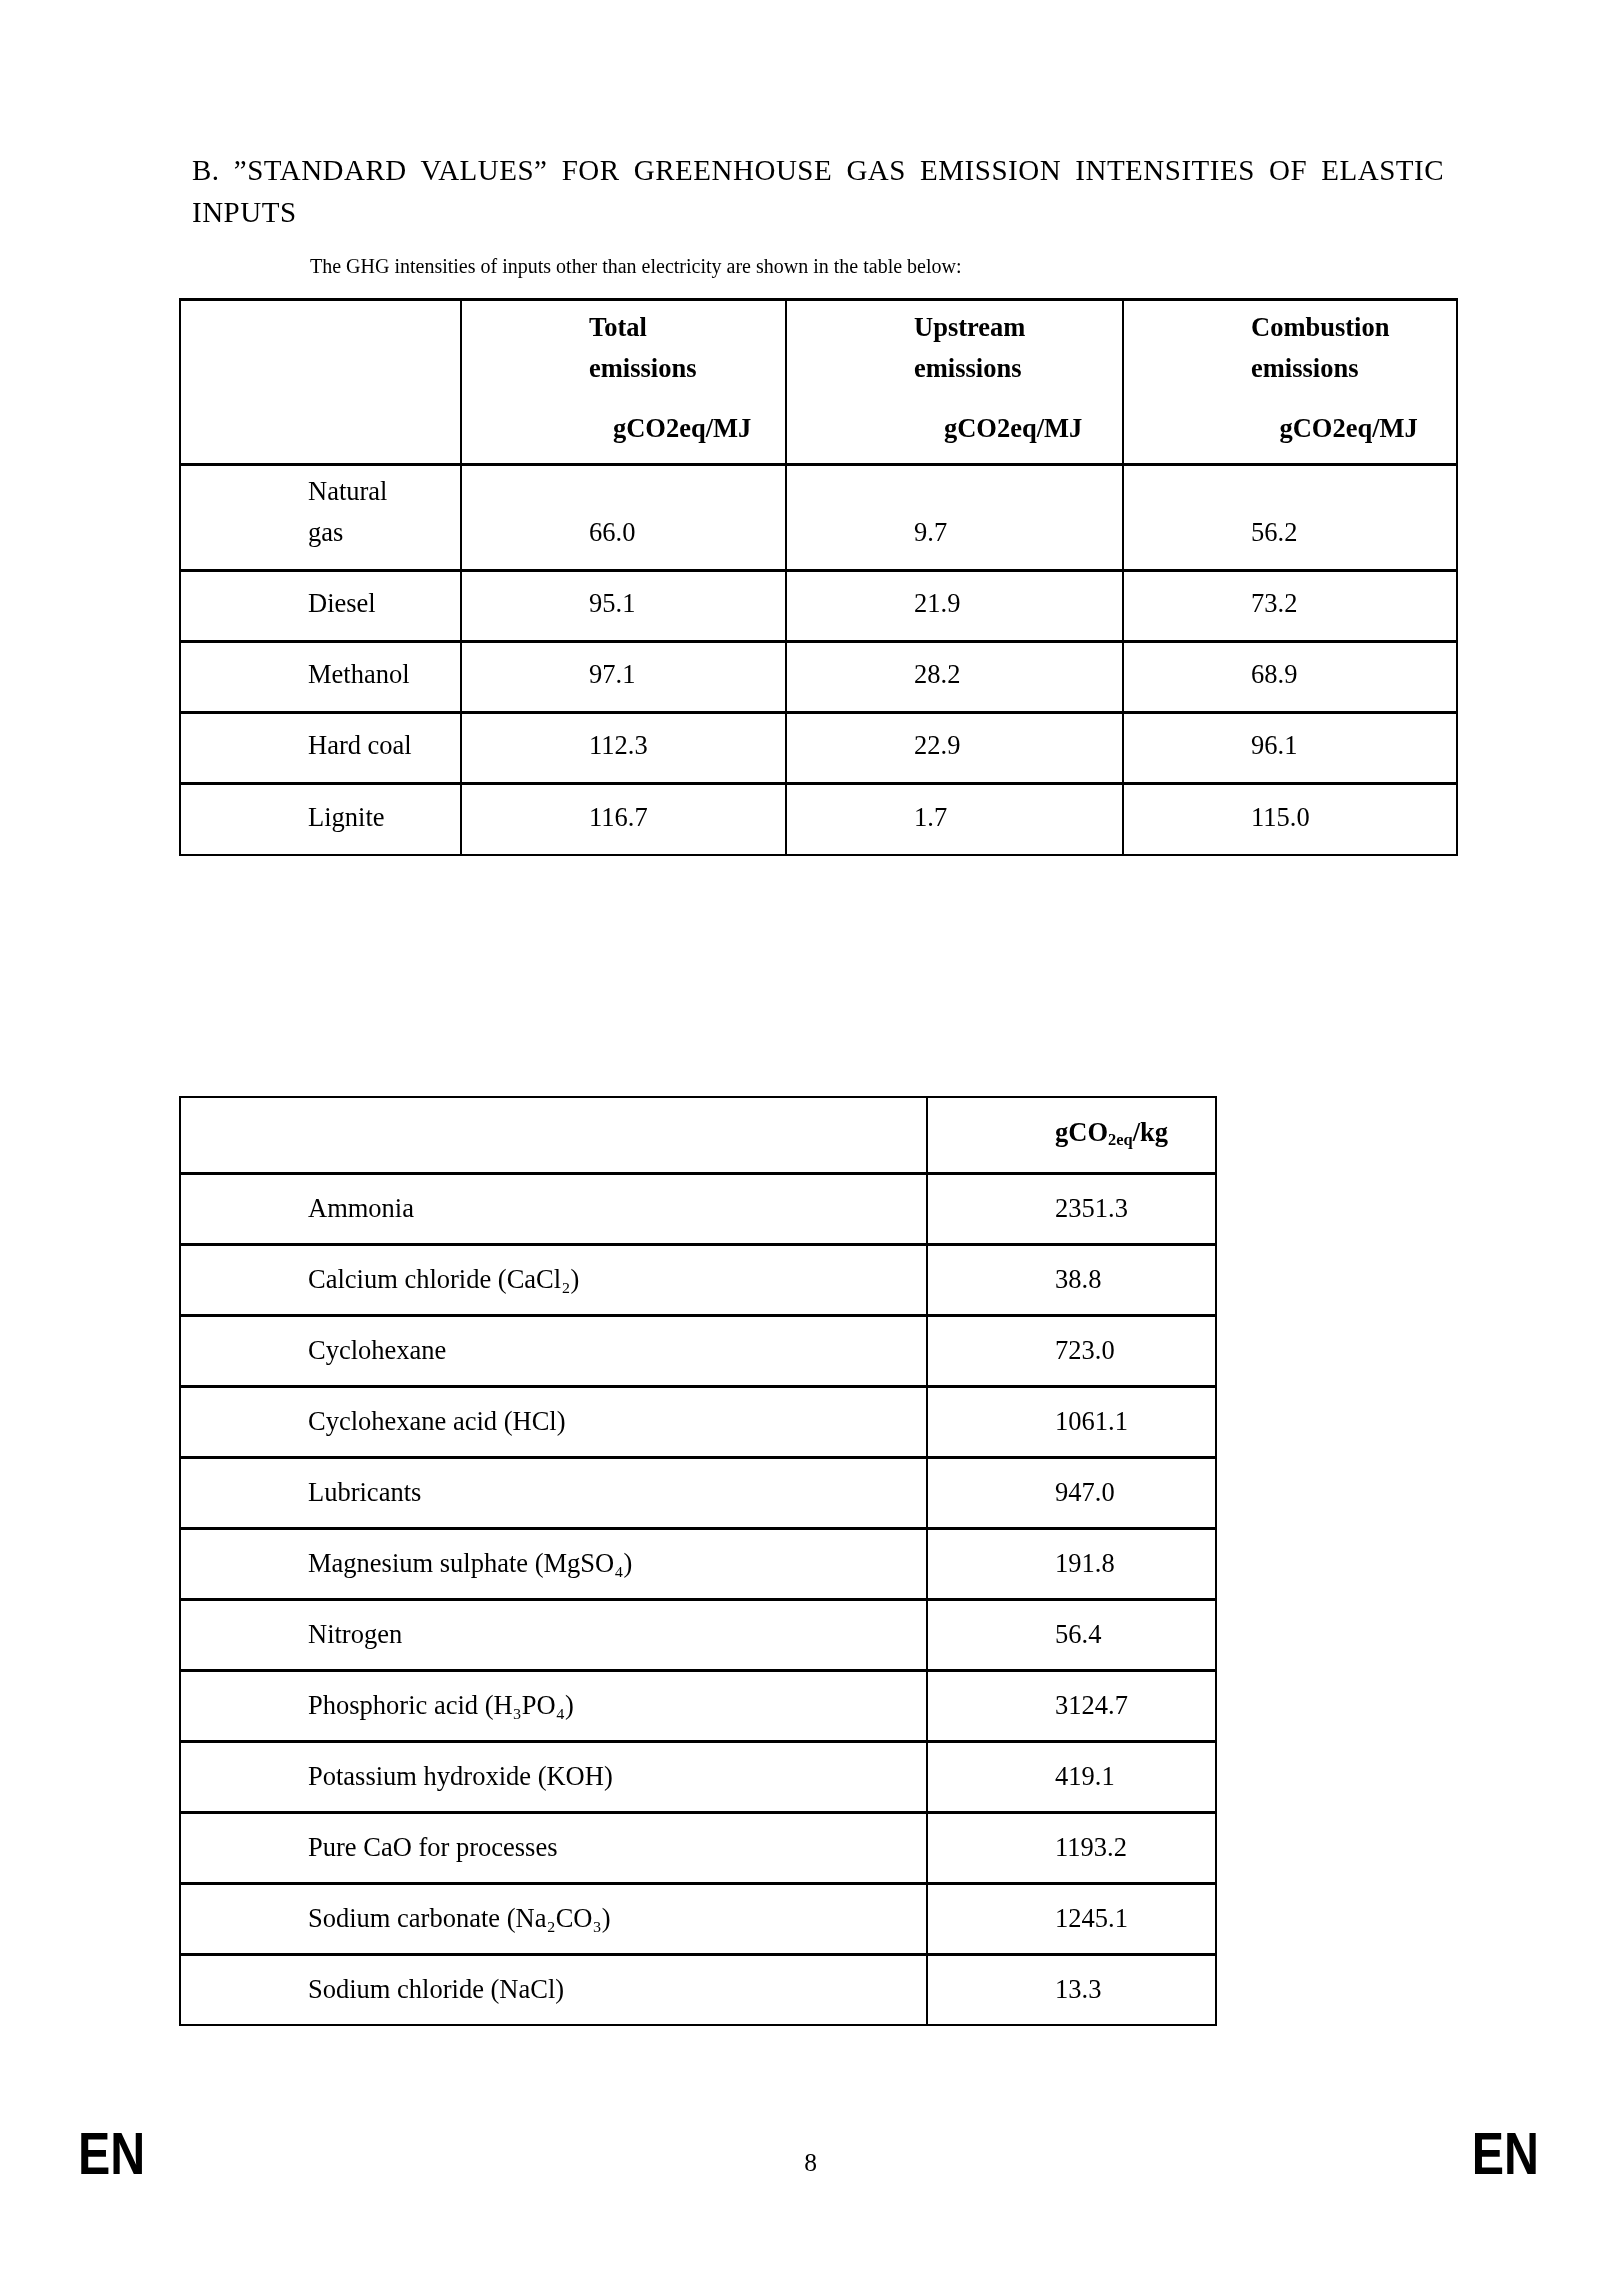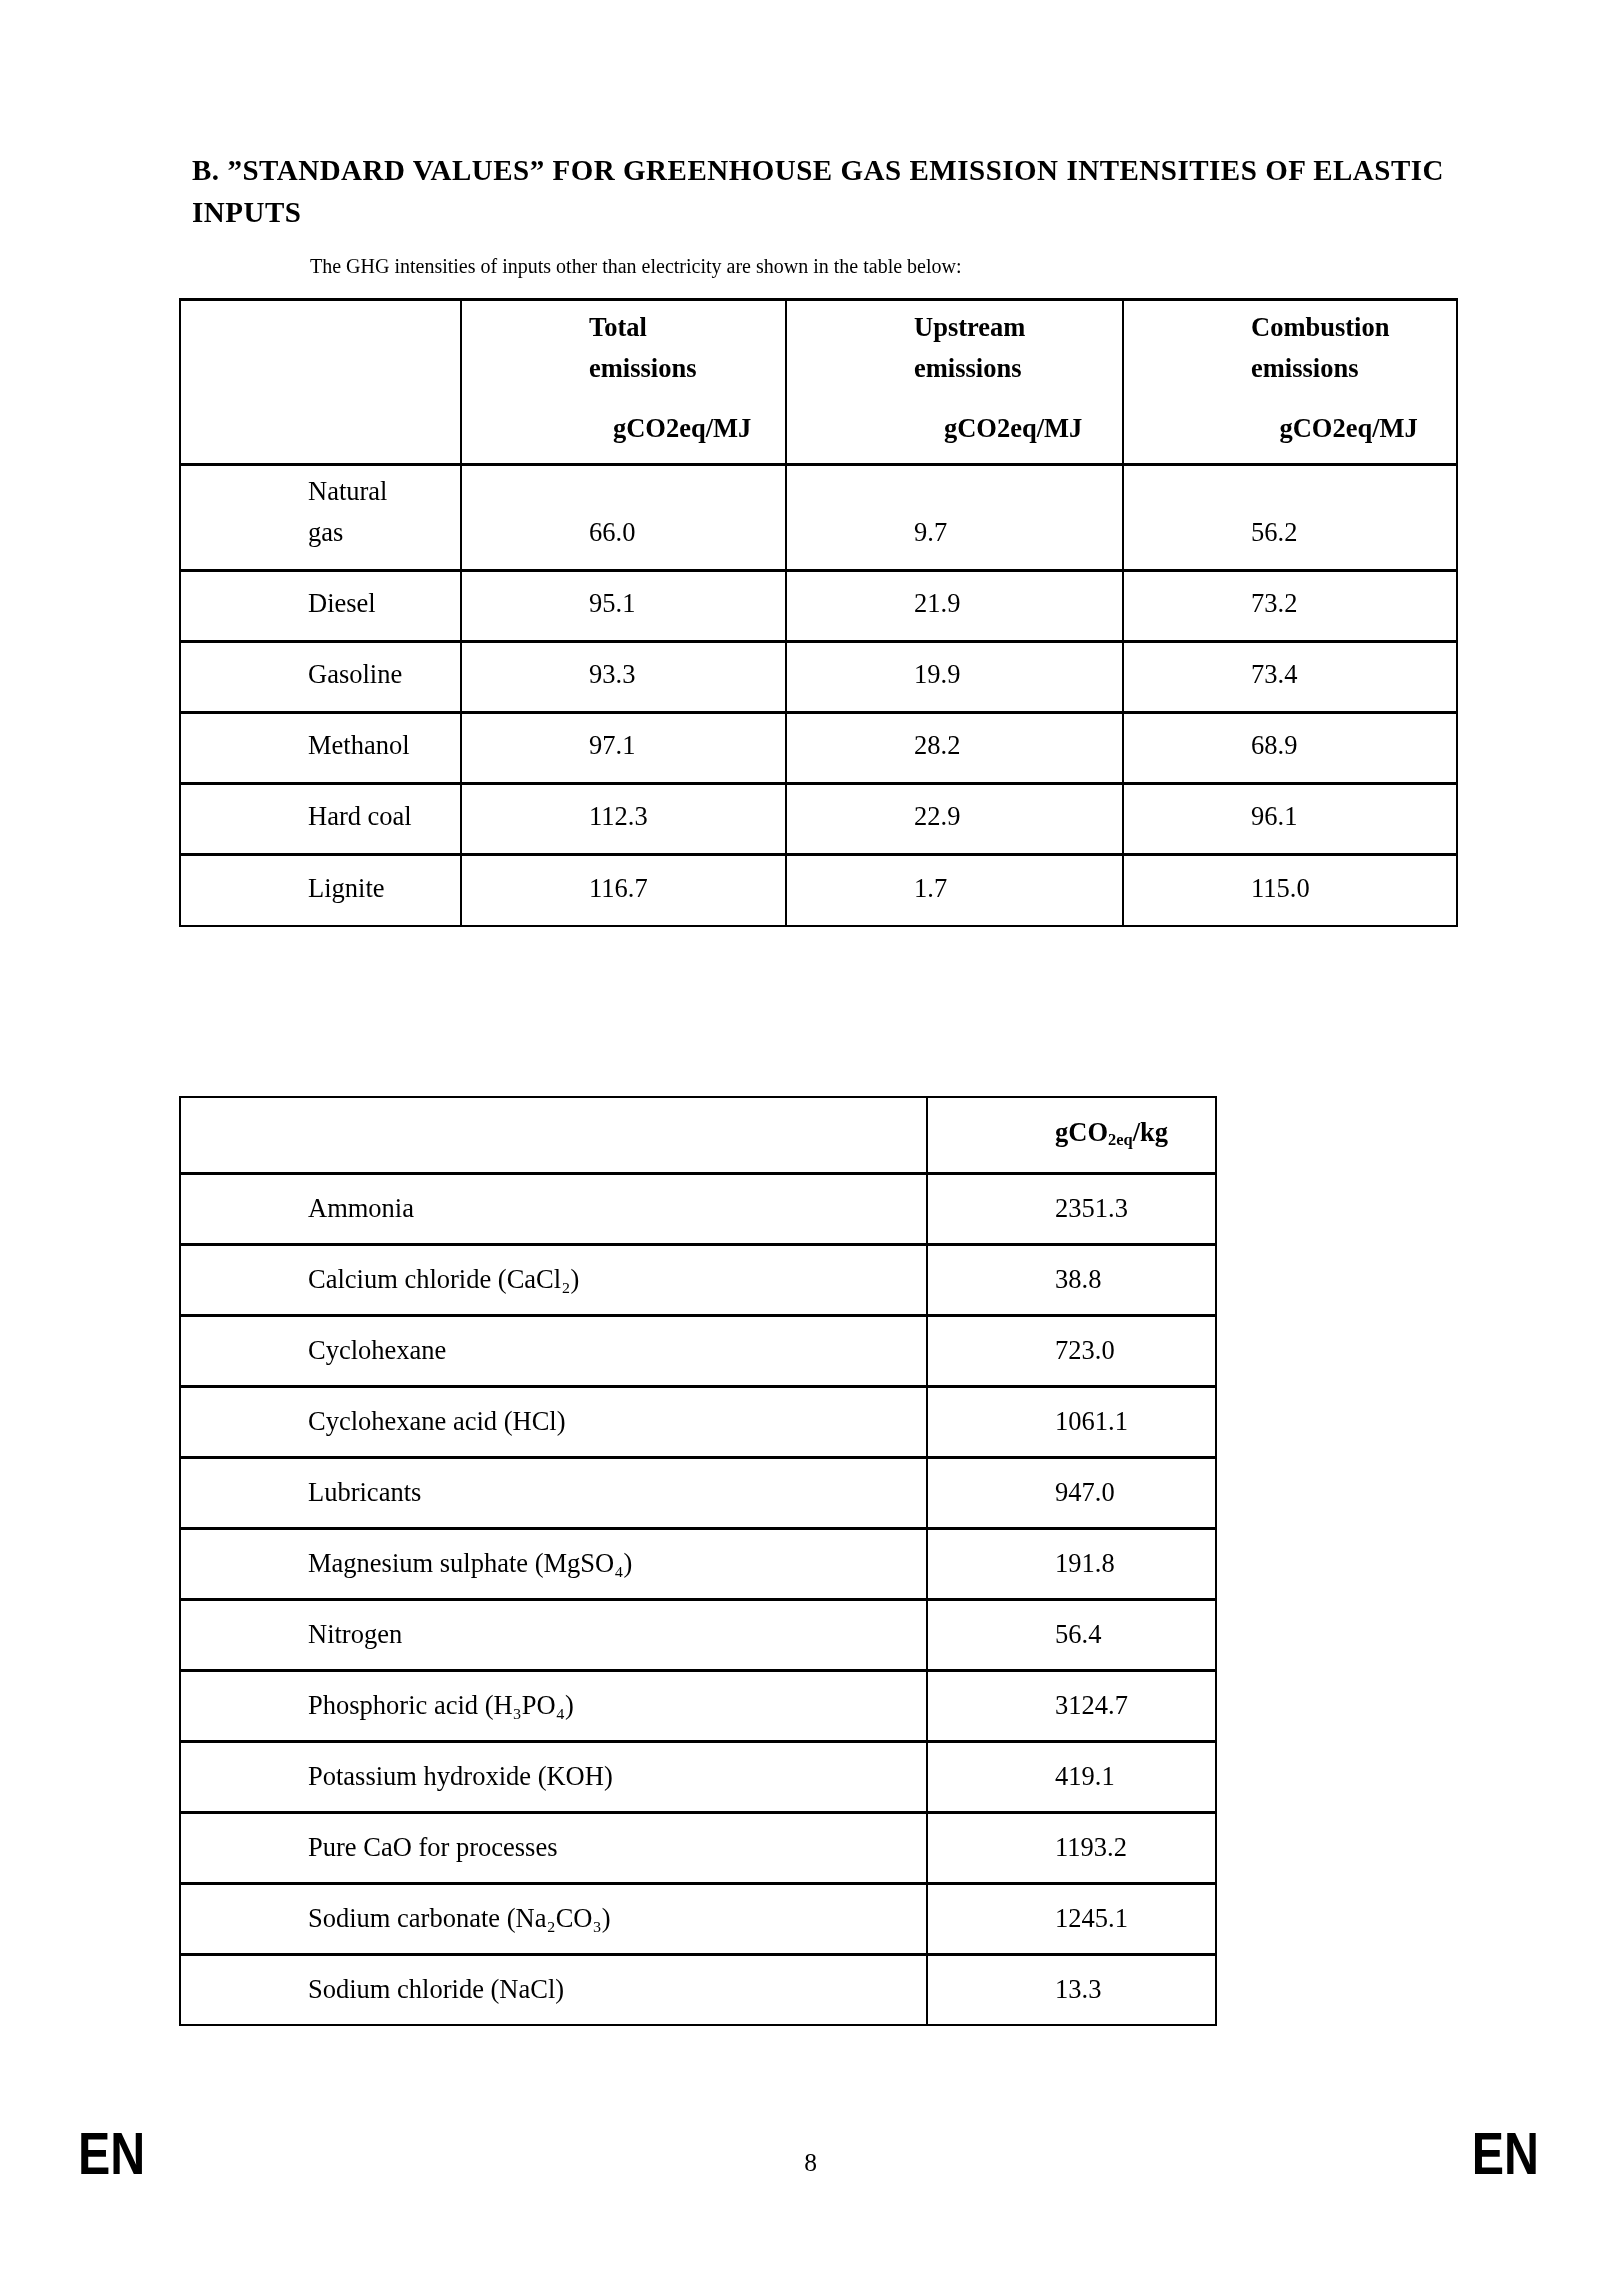--- a/index.html
+++ b/index.html
@@ -13,21 +13,21 @@
     position: relative;
     font-family: "Liberation Serif", "DejaVu Serif", serif;
     color: #000000;
   }
   .heading {
     position: absolute;
     left: 192px;
     top: 149px;
     width: 1252px;
     font-size: 29px;
-    font-weight: bold;
+    font-weight: normal;
     line-height: 42px;
     text-align: justify;
     letter-spacing: 0.5px;
   }
   .intro {
     position: absolute;
     left: 192px;
     top: 249px;
     width: 1255px;
     font-size: 20px;
@@ -164,26 +164,20 @@
     <td>9.7</td>
     <td>56.2</td>
   </tr>
   <tr class="h-std">
     <td class="row-name">Diesel</td>
     <td>95.1</td>
     <td>21.9</td>
     <td>73.2</td>
   </tr>
   <tr class="h-std">
-    <td class="row-name">Gasoline</td>
-    <td>93.3</td>
-    <td>19.9</td>
-    <td>73.4</td>
-  </tr>
-  <tr class="h-std">
     <td class="row-name">Methanol</td>
     <td>97.1</td>
     <td>28.2</td>
     <td>68.9</td>
   </tr>
   <tr class="h-std">
     <td class="row-name">Hard coal</td>
     <td>112.3</td>
     <td>22.9</td>
     <td>96.1</td>

